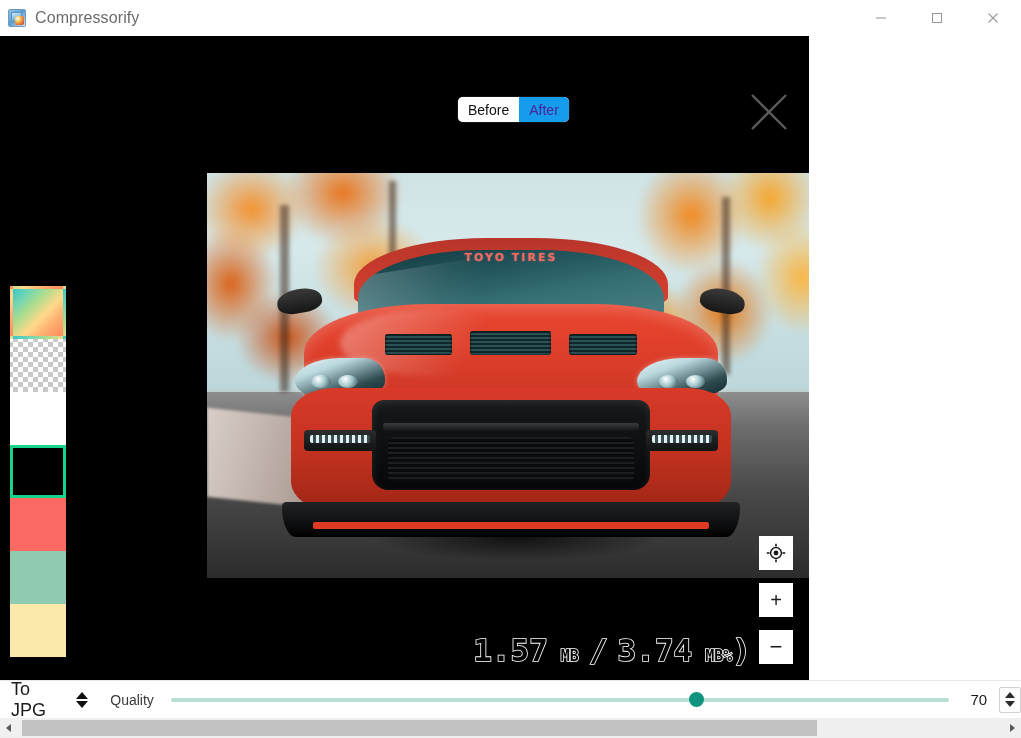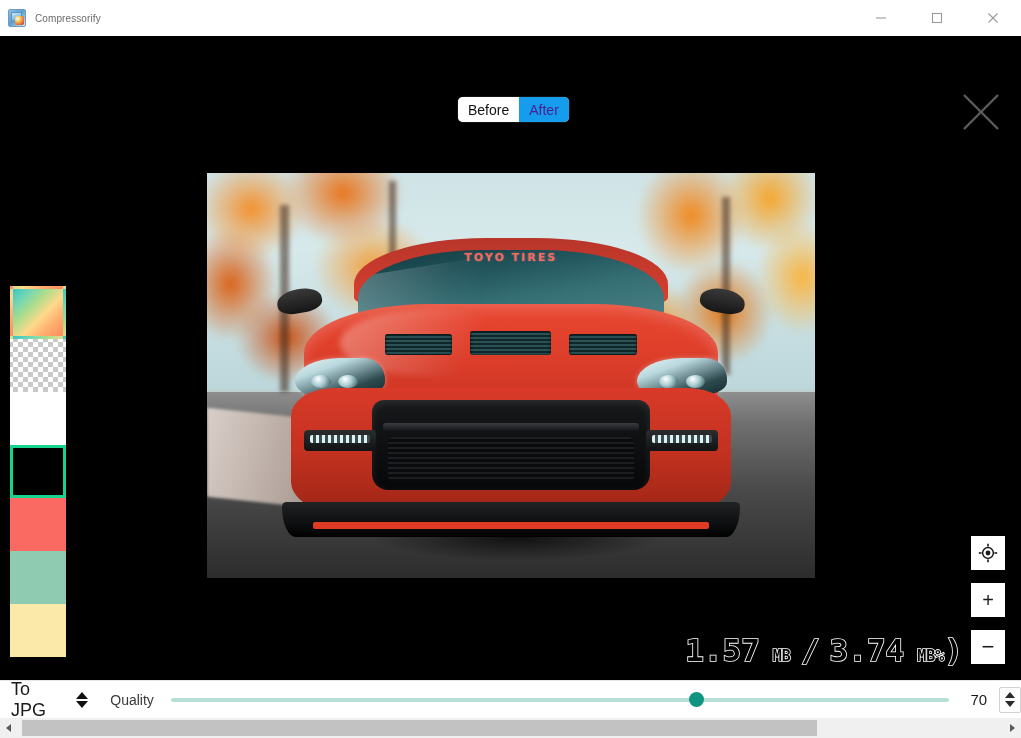--- a/index.html
+++ b/index.html
@@ -38,40 +38,40 @@
     background: linear-gradient(160deg,#cfe6f7 0%, #7fbde4 60%, #4a8ec4 100%);
     border:1px solid #5f93ba;
   }
   .app-icon::after {
     content:"";
     position:absolute; right:1px; bottom:1px; width:9px; height:9px;
     background: radial-gradient(circle at 30% 30%, #ffffff 0%, #f2c14e 35%, #e8663c 70%, #8e3b20 100%);
     border-radius: 2px;
   }
   .app-title {
-    font-size: 10px;
+    font-size: 16px;
     color: #6b6b6b;
     letter-spacing: 0.1px;
     white-space: nowrap;
   }
   .winbtns {
     position: absolute; right: 0; top: 0;
     height: 36px; display: flex;
   }
   .winbtn {
     width: 56px; height: 36px;
     display: flex; align-items: center; justify-content: center;
   }
   .winbtn svg { display: block; }
   .winbtn line, .winbtn rect { stroke: #9a9a9a; stroke-width: 1.1; fill: none; }
 
   
   .viewer {
     position: absolute; left: 0; top: 36px;
-    width: 1021px; height: 644px;
+    width: 809px; height: 644px;
     background: #000000;
     overflow: hidden;
   }
 
   
   .ba-toggle {
     position: absolute; left: 458px; top: 61px;
     height: 25px;
     display: flex;
     border-radius: 5px;

